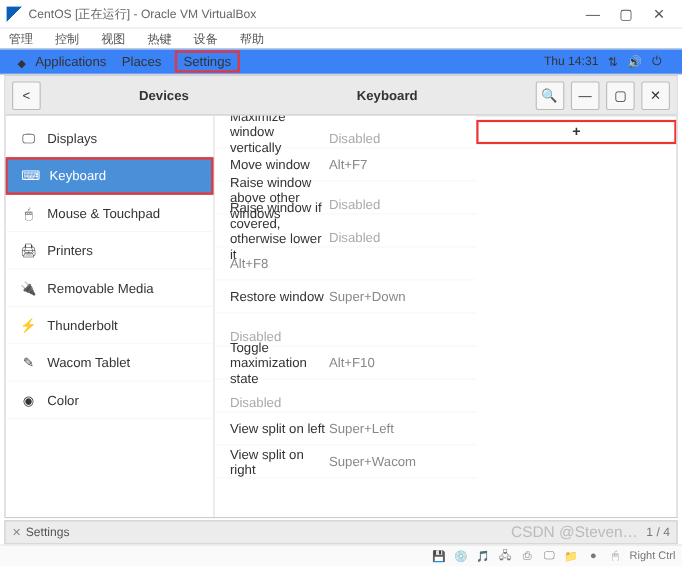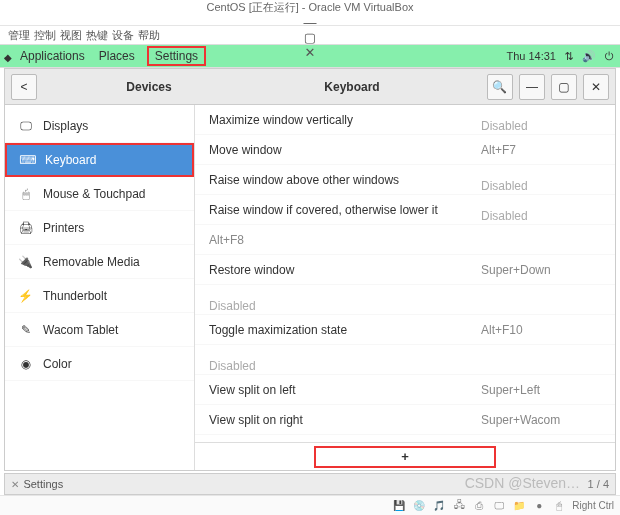--- a/index.html
+++ b/index.html
@@ -1,25 +1,25 @@
 <!DOCTYPE html>
 <html><head>
 <meta charset="utf-8">
 <style>
 * { box-sizing: border-box; margin: 0; padding: 0; font-family: "Segoe UI", Arial, sans-serif; }
 body { width: 620px; height: 515px; background: #fff; font-size: 12px; color: #333; position: relative; }
 
-.vb-titlebar { height: 26px; display: flex; align-items: center; padding: 0 6px; border-bottom: 1px solid #e5e5e5; flex-direction: column; }
+.vb-titlebar { height: 26px; display: flex; align-items: center; padding: 0 6px; border-bottom: 1px solid #e5e5e5; }
 .vb-titlebar .vb-icon { width: 14px; height: 14px; background: linear-gradient(135deg,#0a5fb8 50%,#fff 50%); margin-right: 6px; }
 .vb-titlebar .title { color: #666; font-size: 11px; flex: 1; }
 .vb-titlebar .wbtn { width: 30px; text-align: center; color: #555; font-size: 13px; }
 
-.vb-menu { height: 18px; display: flex; gap: 4px; padding: 0 8px; font-size: 11px; color: #555; align-items: center; }
-
-.gnome-top { height: 24px; background: #86efac; border-top: 1px solid #ddd; border-bottom: 1px solid #ddd; display: flex; align-items: center; padding: 0 4px; font-size: 12px; color: #333; }
+.vb-menu { height: 18px; display: flex; gap: 20px; padding: 0 8px; font-size: 11px; color: #555; align-items: center; }
+
+.gnome-top { height: 24px; background: #3b82f6; border-top: 1px solid #ddd; border-bottom: 1px solid #ddd; display: flex; align-items: center; padding: 0 16px; font-size: 12px; color: #333; }
 .gnome-top .activities-icon { width: 12px; height: 12px; margin-right: 4px; display: inline-block; }
 .gnome-top .activities-icon::before { content:"◆"; font-size:10px; color:#333; }
 .gnome-top .menu-item { margin-right: 14px; }
 .gnome-top .settings-hl { border: 2px solid #e33; padding: 1px 6px; margin-left: -2px; }
 .gnome-top .time { font-size: 11px; color: #333; }
 .gnome-top .tray-icon { margin-left: 6px; width: 14px; text-align: center; color: #333; font-size: 11px; }
 .gnome-top .spacer { flex: 1; }
 
 .app-window { position: absolute; left: 4px; top: 68px; right: 4px; bottom: 44px; background: #fff; border: 1px solid #ccc; display: flex; flex-direction: column; }
 .app-header { height: 36px; background: #eaeaea; border-bottom: 1px solid #ccc; display: flex; align-items: center; padding: 0 6px; }
@@ -28,21 +28,21 @@
 .hdr-main-title { flex: 1; text-align: center; font-weight: bold; font-size: 12px; }
 .hdr-group { display: flex; gap: 6px; }
 
 .app-body { flex: 1; display: flex; overflow: hidden; }
 .sidebar { width: 190px; border-right: 1px solid #ddd; display: flex; flex-direction: column; padding-top: 4px; }
 .side-item { height: 34px; display: flex; align-items: center; gap: 10px; padding: 0 14px; color: #333; font-size: 12px; border-bottom: 1px solid #f7f7f7; }
 .side-item.selected { background: #4a90d9; color: #fff; }
 .side-item .sicon { width: 14px; height: 14px; display: flex; align-items: center; justify-content: center; font-size: 12px; }
 .kbd-hl { border: 2px solid #e33; }
 
-.detail { flex: 1; overflow: hidden; display: flex; flex-direction: column; }
+.detail { flex: 1; overflow: hidden; display: flex; }
 .shortcut-list { flex: 1; overflow-y: auto; }
 .row { height: 30px; display: flex; align-items: center; padding: 0 14px; font-size: 12px; border-bottom: 1px solid #f7f7f7; }
 .row .label { flex: 1; color: #333; }
 .row .accel { color: #888; width: 120px; }
 .row .accel.disabled { color: #aaa; margin-top: 12px; }
 .add-row { height: 28px; border-top: 1px solid #ddd; display: flex; align-items: center; justify-content: center; }
 .add-btn { width: 110px; height: 18px; display: flex; align-items: center; justify-content: center; font-weight: bold; font-size: 13px; }
 .add-hl { border: 2px solid #e33; padding: 0 34px; }
 
 .taskbar { position: absolute; left: 4px; right: 4px; bottom: 20px; height: 22px; background: #ececec; border: 1px solid #ccc; display: flex; align-items: center; padding: 0 6px; font-size: 11px; color: #555; }

